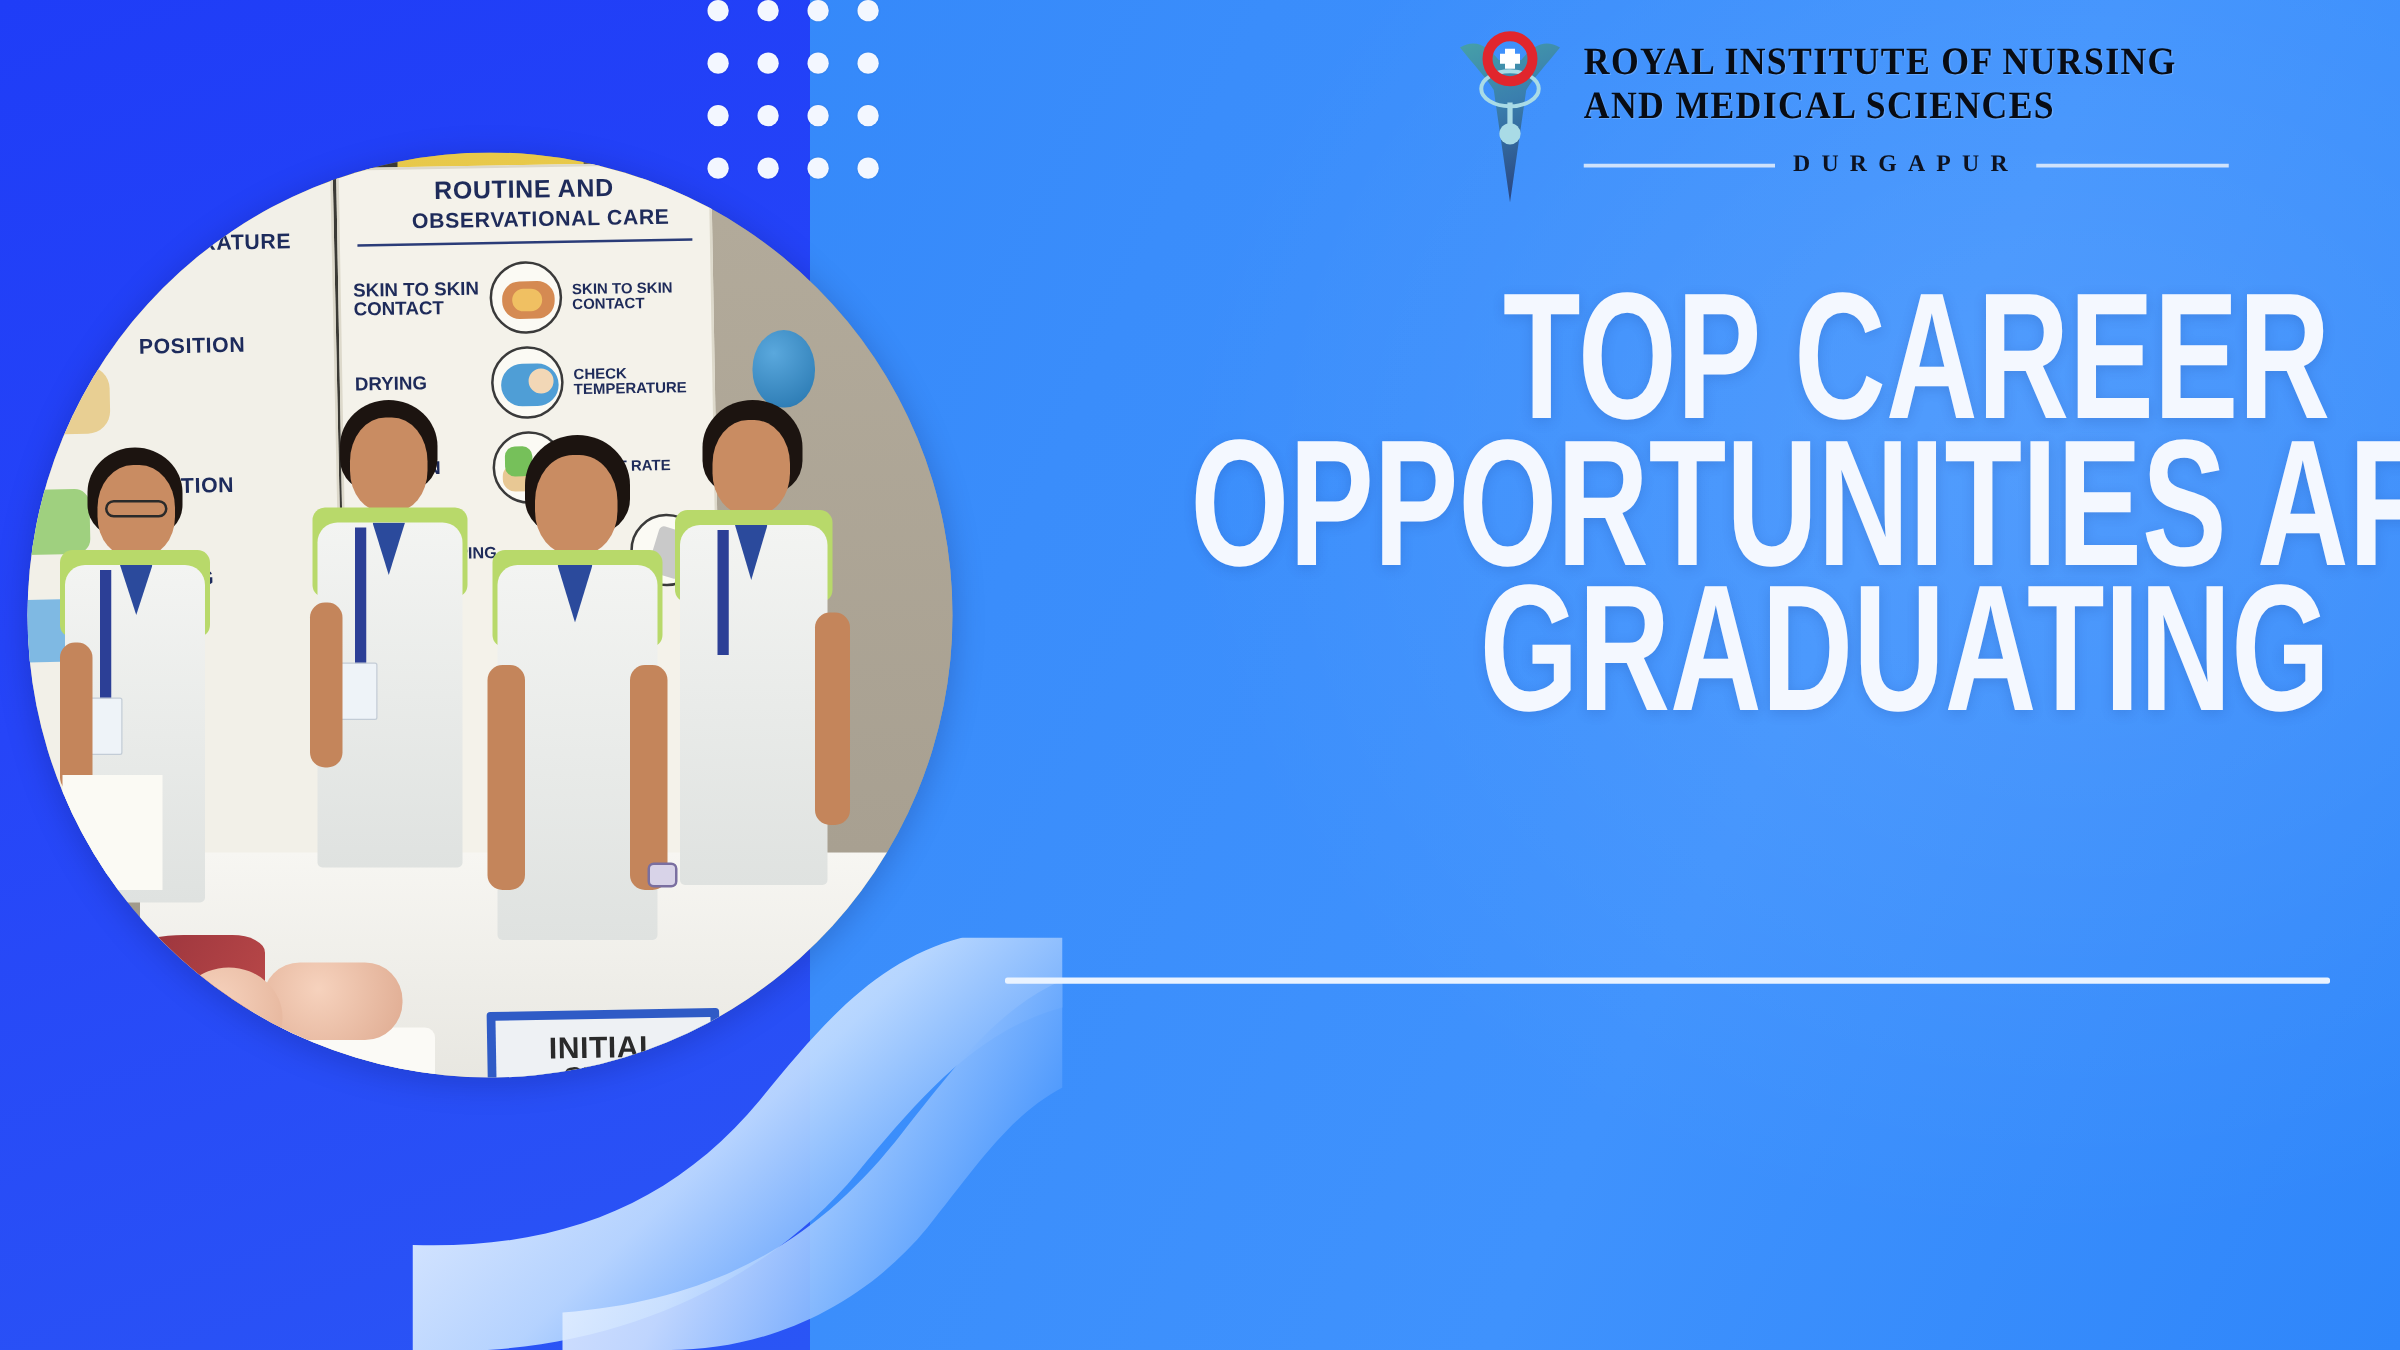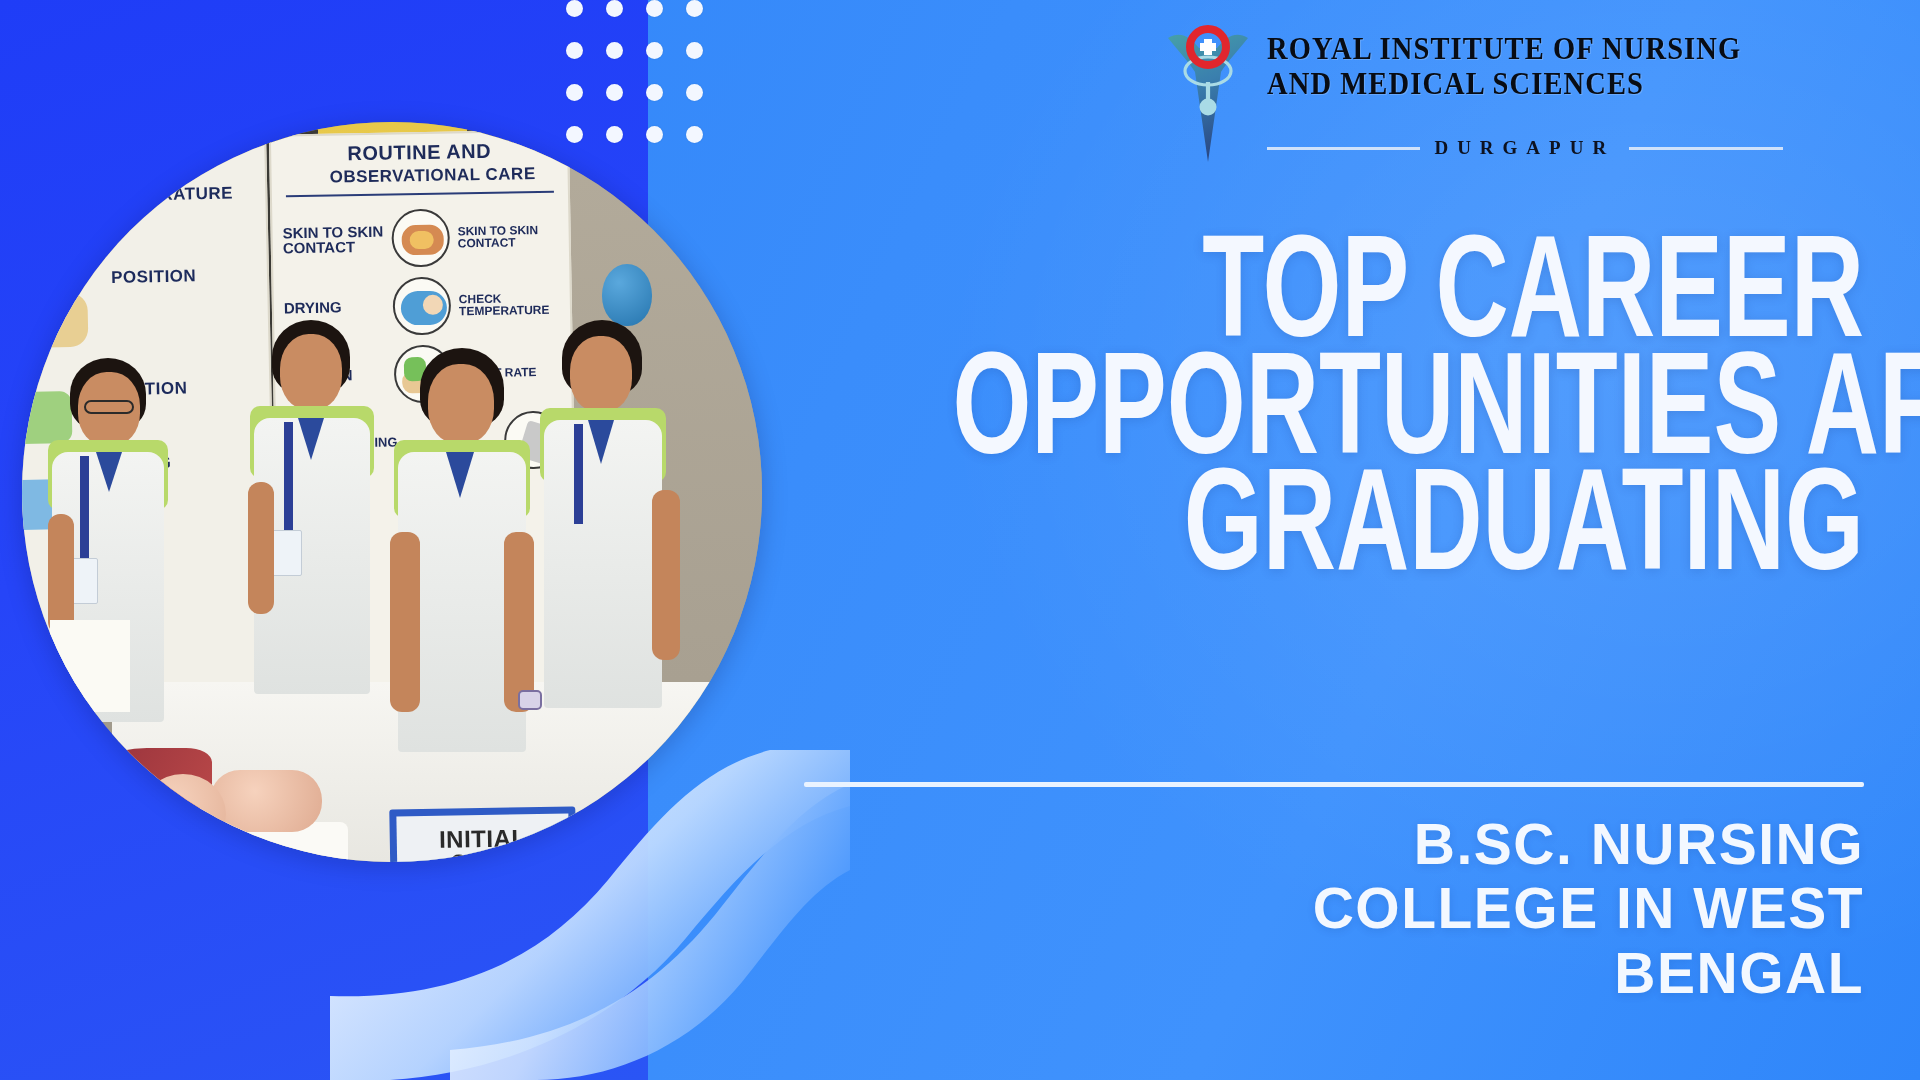--- a/index.html
+++ b/index.html
@@ -137,21 +137,21 @@
   .logo-mark { position:relative; width:86px; height:150px; flex:none; }
   .logo-text { padding-top:18px; }
   .logo-l1, .logo-l2 {
     font-family:"Liberation Serif", serif;
     font-weight:bold; color:#080c14;
     font-size:31px; letter-spacing:1.2px; line-height:1.12;
     transform:scaleX(.92); transform-origin:left center;
     text-shadow:1px 1px 0 rgba(255,255,255,.18);
     white-space:nowrap;
   }
-  .logo-sub-row { display:flex; align-items:center; gap:14px; margin-top:36px; }
+  .logo-sub-row { display:flex; align-items:center; gap:14px; margin-top:20px; }
   .logo-rule { height:3px; background:#cfe2fb; flex:1; min-width:54px; }
   .logo-city {
     font-family:"Liberation Serif", serif;
     font-size:19px; font-weight:bold; letter-spacing:9px; color:#0d1220;
     white-space:nowrap;
   }
 
   
   .headline {
     position:absolute; right:56px; top:232px; width:1060px; z-index:10;
@@ -390,19 +390,14 @@
   </div>
 
   <div class="headline">
     <div class="hl-line">TOP CAREER</div>
     <div class="hl-line">OPPORTUNITIES AFTER</div>
     <div class="hl-line">GRADUATING</div>
   </div>
 
   <div class="divider"></div>
 
-  <div class="subhead">
-    <div class="sh-line">B.SC. NURSING</div>
-    <div class="sh-line">COLLEGE IN WEST</div>
-    <div class="sh-line">BENGAL</div>
-  </div>
 
 </div>
 
 </body></html>

